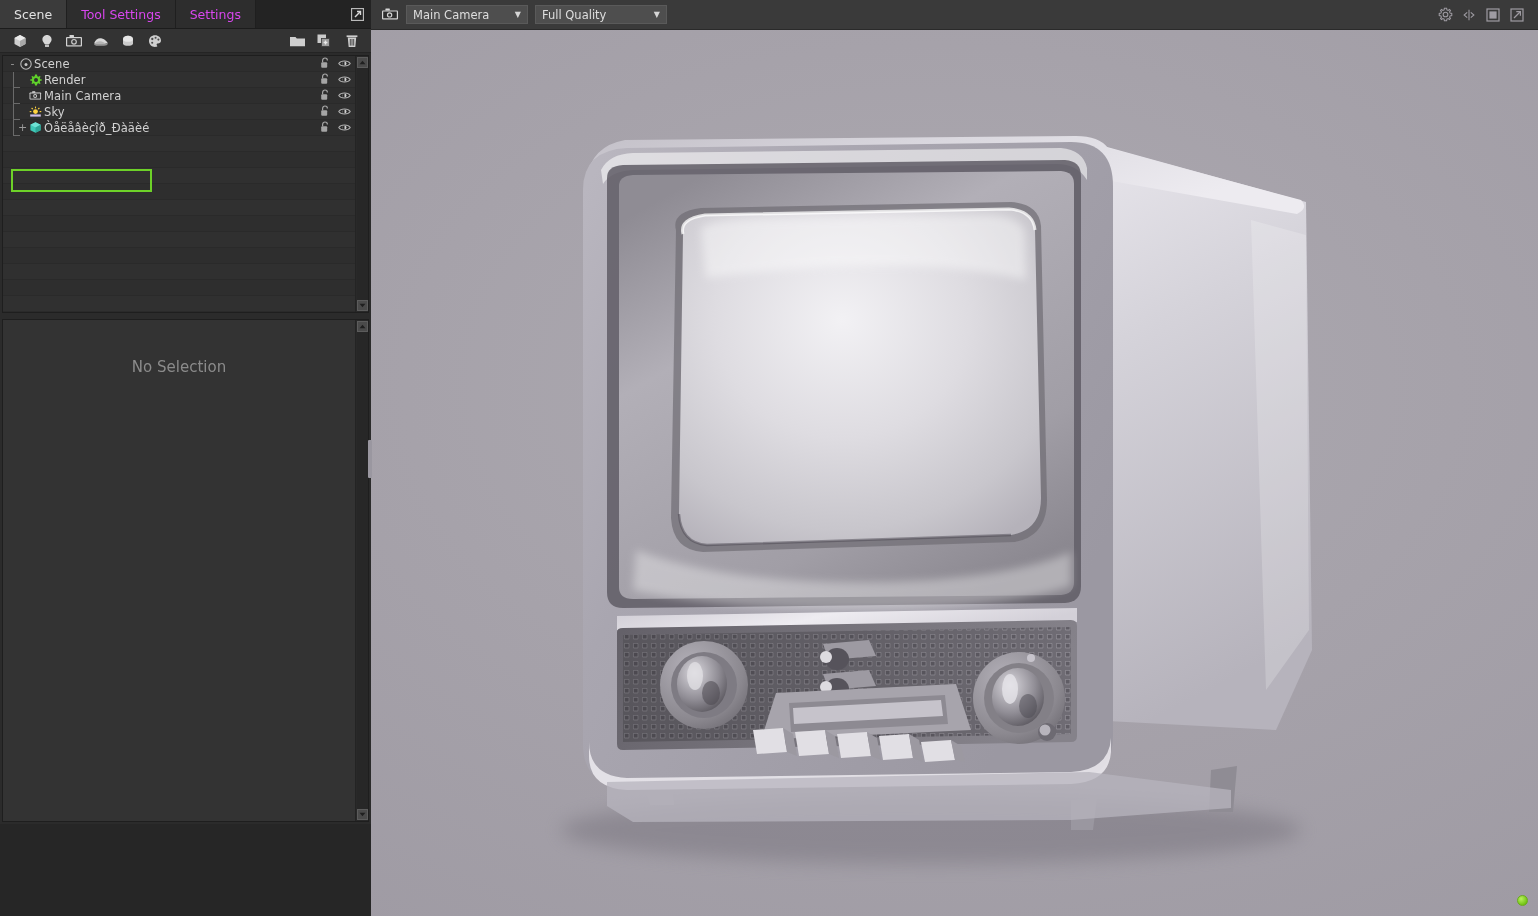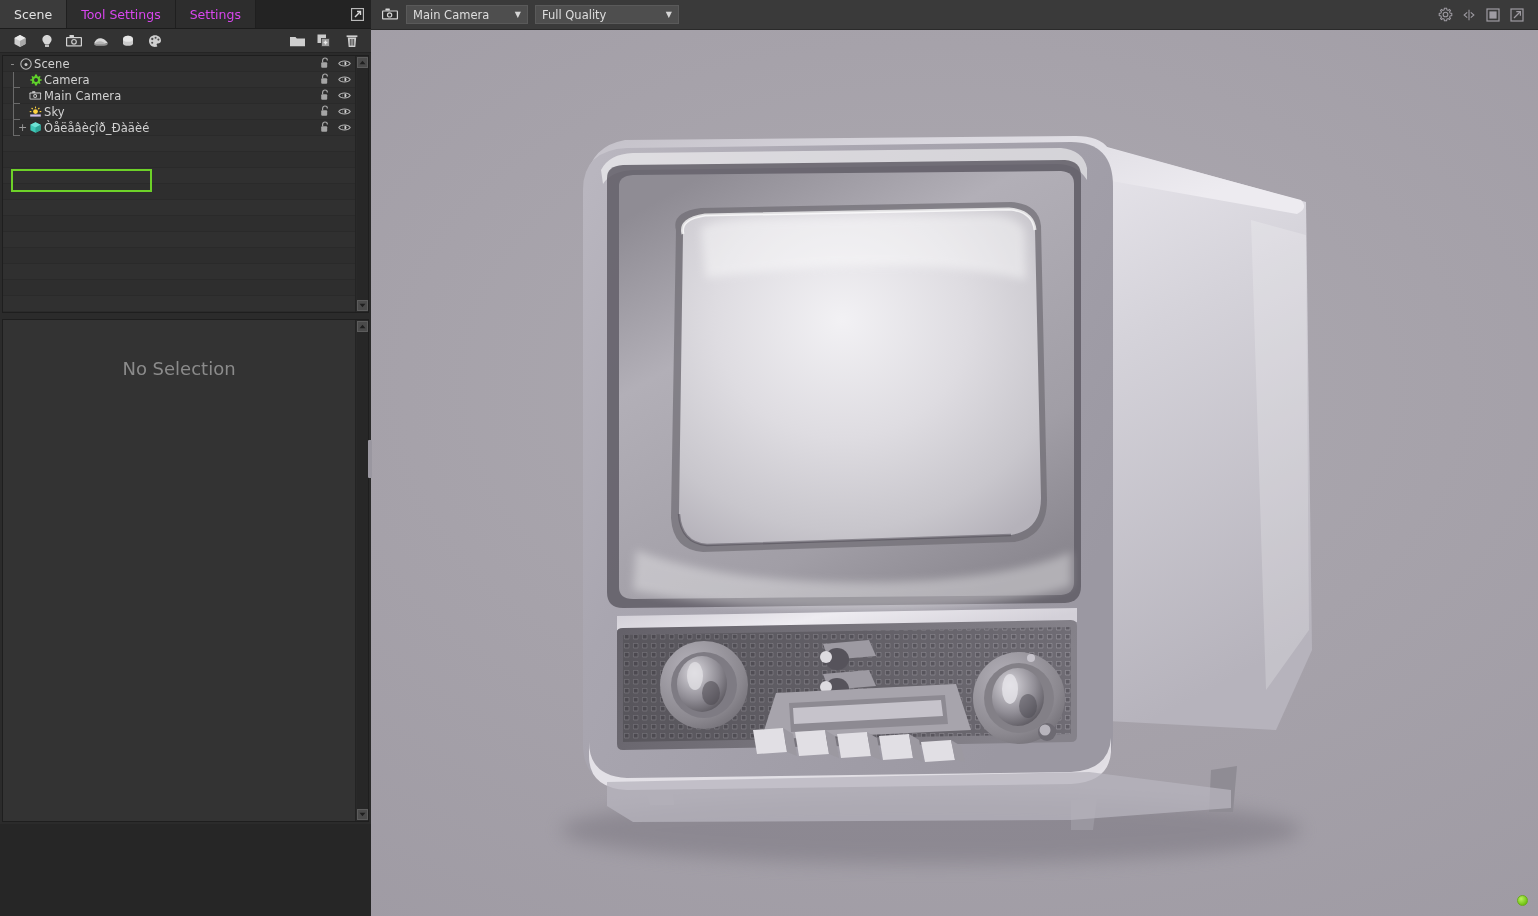--- a/index.html
+++ b/index.html
@@ -110,21 +110,21 @@
     border: 1px solid #1e1e1e;
     margin: 6px 2px 2px 2px;
     position: relative;
     display: flex;
   }
   .props-body {
     flex: 1;
     display: flex; align-items: flex-start; justify-content: center;
     padding-top: 38px;
   }
-  .no-sel { font-size: 18px; color: #8b8b8b; }
+  .no-sel { font-size: 15px; color: #8b8b8b; }
   .props-scroll {
     width: 13px; background: #292929; border-left: 1px solid #242424;
     display: flex; flex-direction: column; align-items: center;
     justify-content: space-between; padding: 1px 0;
   }
 
   
   .splitter {
     position: absolute; right: -1px; top: 440px;
     width: 4px; height: 38px; background: #9a97a0; border-radius: 1px;
@@ -294,21 +294,21 @@
           </div>
           <div class="tree-row">
             <span style="position:absolute;left:10px;top:0;width:7px;height:16px;border-left:1px solid #6a6a6a;border-bottom:1px solid #6a6a6a;"></span>
             <span class="expander" style="margin-left:14px"></span>
             <span class="node-icon">
               <svg width="12" height="12" viewBox="0 0 12 12">
                 <path d="M6 0.6 L7 0.6 L7.3 2.2 L8.5 2.8 L9.8 1.9 L10.6 2.7 L9.7 4 L10.3 5.2 L11.9 5.5 L11.9 6.5 L10.3 6.8 L9.7 8 L10.6 9.3 L9.8 10.1 L8.5 9.2 L7.3 9.8 L7 11.4 L5 11.4 L4.7 9.8 L3.5 9.2 L2.2 10.1 L1.4 9.3 L2.3 8 L1.7 6.8 L0.1 6.5 L0.1 5.5 L1.7 5.2 L2.3 4 L1.4 2.7 L2.2 1.9 L3.5 2.8 L4.7 2.2 L5 0.6 Z" fill="#5fd12a"></path>
                 <circle cx="6" cy="6" r="2" fill="#2e2e2e"></circle>
               </svg>
             </span>
-            <span class="tree-label">Camera</span>
+            <span class="tree-label">Render</span>
             <span class="row-right">
               <span><svg width="10" height="12" viewBox="0 0 10 12">
                   <path d="M2.6 5.2 L2.6 3.4 A2.4 2.4 0 0 1 7.4 3.4" fill="none" stroke="#a5a5a5" stroke-width="1.2"></path>
                   <rect x="1.2" y="5.2" width="6" height="5.6" rx="1" fill="#a5a5a5"></rect>
                 </svg></span>
               <span><svg width="13" height="9" viewBox="0 0 14 9">
                   <path d="M0.8 4.5 C3 1 11 1 13.2 4.5 C11 8 3 8 0.8 4.5 Z" fill="none" stroke="#b0b0b0" stroke-width="1.1"></path>
                   <circle cx="7" cy="4.5" r="2.1" fill="#d0d0d0"></circle>
                   <path d="M7 2.4 A2.1 2.1 0 0 0 7 6.6 Z" fill="#2b2b2b"></path>
                 </svg></span>
@@ -450,21 +450,21 @@
           <circle cx="8.6" cy="7.9" r="2.7" fill="#d3d3d3"></circle>
           <circle cx="8.6" cy="7.9" r="1.5" fill="#2e2e2e"></circle>
           <rect x="4.4" y="1.5" width="4.4" height="2" rx="0.5" fill="#d8d8d8"></rect>
           <circle cx="14" cy="5.6" r="0.85" fill="#2e2e2e"></circle>
         </svg>
       </div>
       <div class="vp-select" style="width:122px">
         <span>Main Camera</span>
         <span class="caret">▼</span>
       </div>
-      <div class="vp-select" style="width:144px">
+      <div class="vp-select" style="width:132px">
         <span>Full Quality</span>
         <span class="caret">▼</span>
       </div>
       <div class="hdr-spacer"></div>
       <div class="hdr-icons">
         <div class="hdr-icon">
           <svg width="15" height="15" viewBox="0 0 16 16">
             <path d="M8 1.3 L9.2 1.3 L9.5 3.1 L10.8 3.7 L12.3 2.7 L13.3 3.7 L12.3 5.2 L12.9 6.5 L14.7 6.8 L14.7 8 L14.7 9.2 L12.9 9.5 L12.3 10.8 L13.3 12.3 L12.3 13.3 L10.8 12.3 L9.5 12.9 L9.2 14.7 L8 14.7 L6.8 14.7 L6.5 12.9 L5.2 12.3 L3.7 13.3 L2.7 12.3 L3.7 10.8 L3.1 9.5 L1.3 9.2 L1.3 8 L1.3 6.8 L3.1 6.5 L3.7 5.2 L2.7 3.7 L3.7 2.7 L5.2 3.7 L6.5 3.1 L6.8 1.3 Z" fill="none" stroke="#9e9ba2" stroke-width="1.1"></path>
             <circle cx="8" cy="8" r="2.5" fill="none" stroke="#9e9ba2" stroke-width="1.1"></circle>
           </svg>

